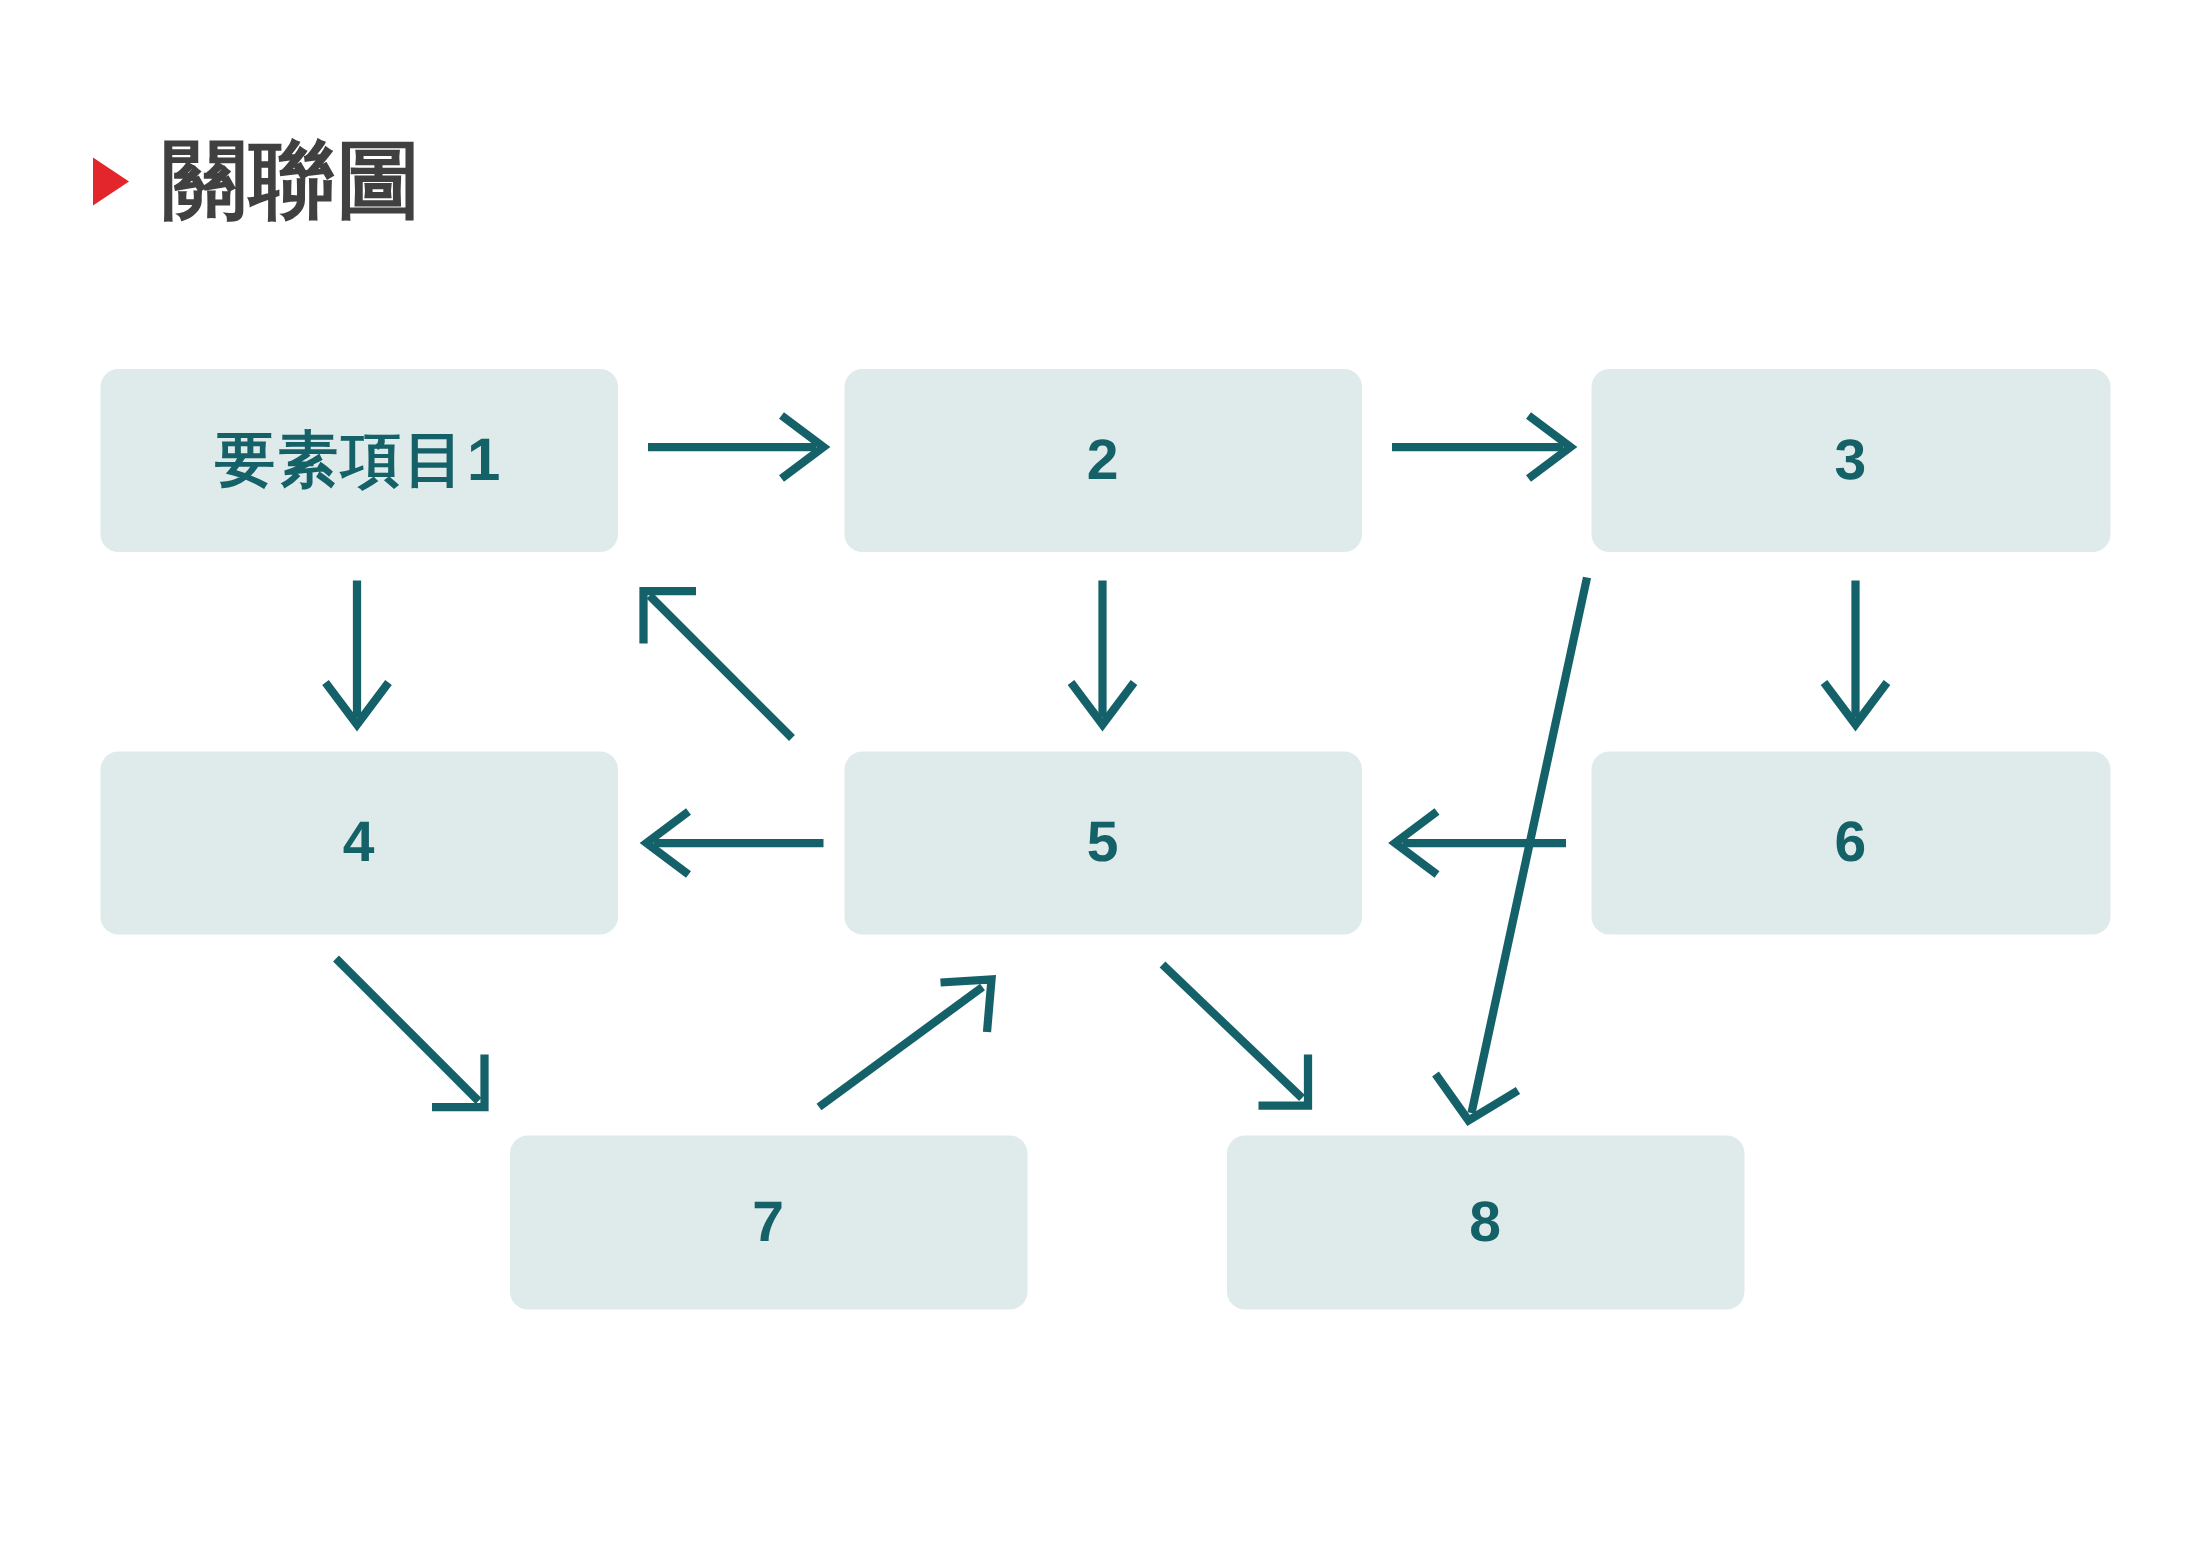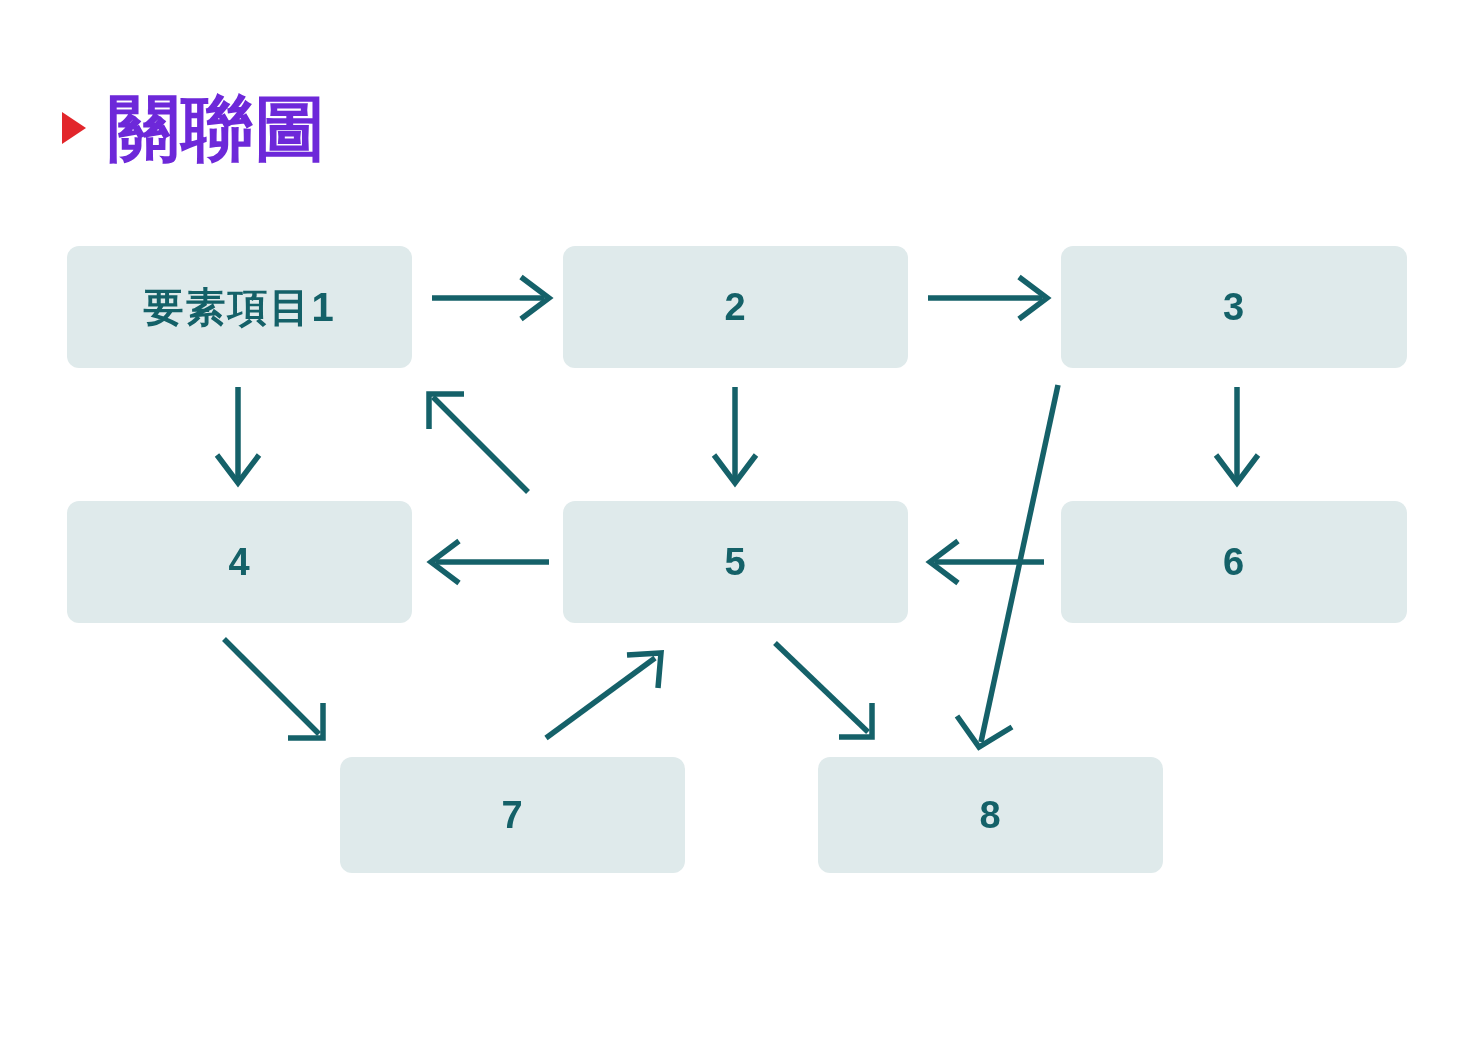--- a/index.html
+++ b/index.html
@@ -30,23 +30,23 @@
   }
   #title-bullet {
     width: 0;
     height: 0;
     border-left: 24px solid #e2262b;
     border-top: 16px solid transparent;
     border-bottom: 16px solid transparent;
     flex: none;
   }
   #title-text {
-    font-size: 72px;
+    font-size: 57px;
     font-weight: 700;
-    color: #6d28d9;
+    color: #404040;
     letter-spacing: 1px;
     line-height: 1;
     white-space: nowrap;
   }
 
   
   #arrow-layer {
     position: absolute;
     left: 0;
     top: 0;

